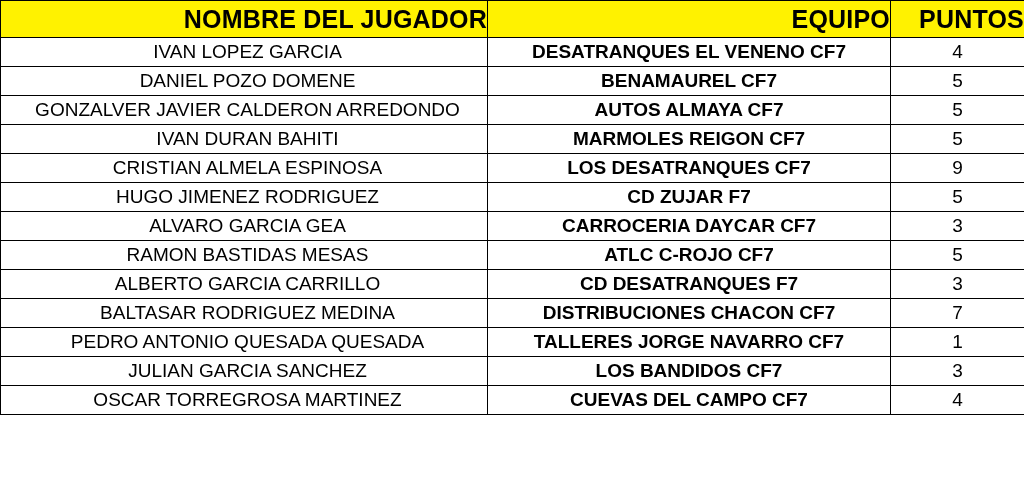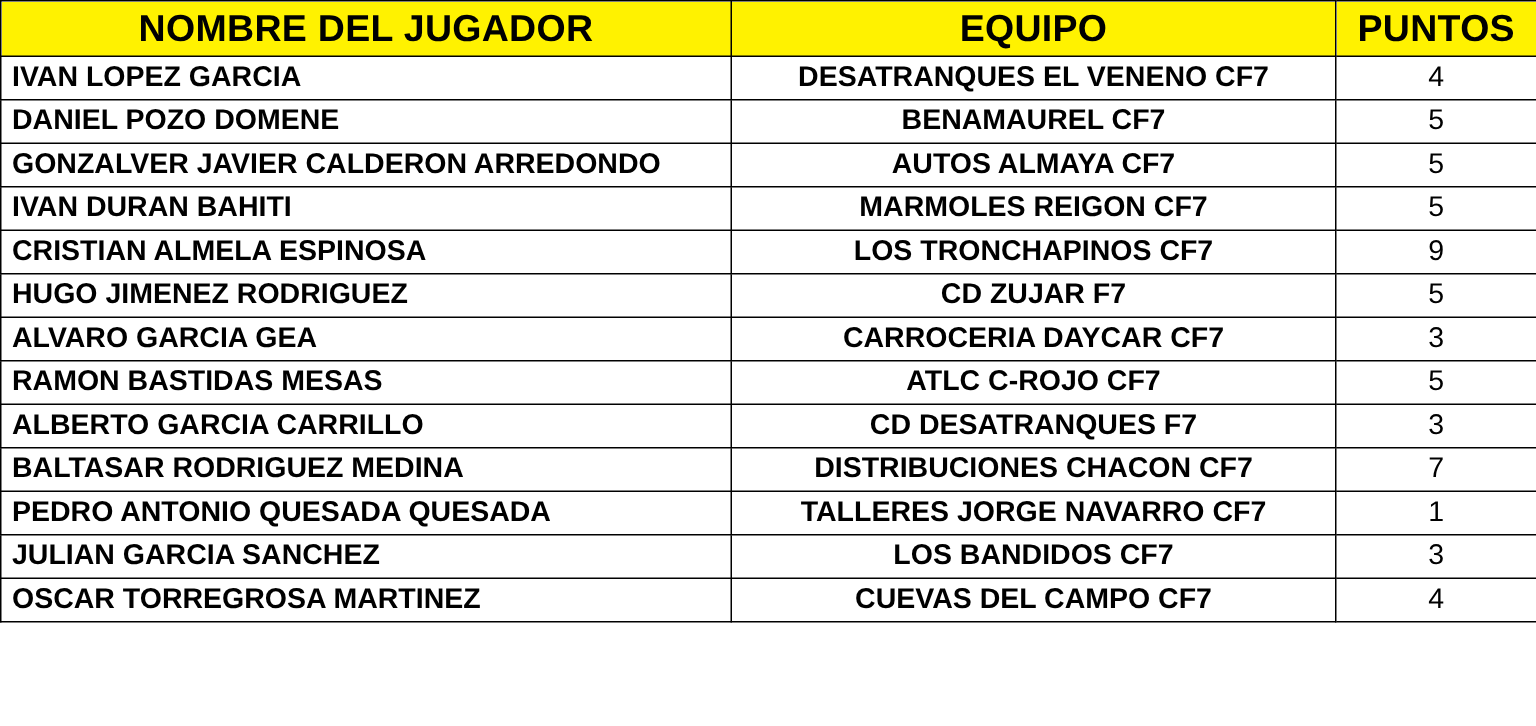--- a/index.html
+++ b/index.html
@@ -24,39 +24,39 @@
 
   thead th {
     background: #fff200;
     color: #000000;
     font-size: 25px;
     font-weight: bold;
     height: 36px;
     line-height: 36px;
     padding: 0;
     border: 1px solid #000000;
-    text-align: center;
+    text-align: right;
     letter-spacing: 0.2px;
     white-space: nowrap;
     overflow: hidden;
   }
   tbody td {
     border: 1px solid #000000;
     height: 28px;
     line-height: 28px;
     padding: 0;
     font-size: 19px;
     color: #000000;
     white-space: nowrap;
     overflow: hidden;
   }
   tbody td.player {
-    text-align: left;
+    text-align: center;
     padding-left: 7px;
-    font-weight: bold;
+    font-weight: normal;
   }
   tbody td.team {
     text-align: center;
     font-weight: bold;
   }
   tbody td.points {
     text-align: center;
     font-weight: normal;
   }
 </style>
@@ -92,21 +92,21 @@
         <td class="team">AUTOS ALMAYA CF7</td>
         <td class="points">5</td>
       </tr>
       <tr>
         <td class="player">IVAN DURAN BAHITI</td>
         <td class="team">MARMOLES REIGON CF7</td>
         <td class="points">5</td>
       </tr>
       <tr>
         <td class="player">CRISTIAN ALMELA ESPINOSA</td>
-        <td class="team">LOS TRONCHAPINOS CF7</td>
+        <td class="team">LOS DESATRANQUES CF7</td>
         <td class="points">9</td>
       </tr>
       <tr>
         <td class="player">HUGO JIMENEZ RODRIGUEZ</td>
         <td class="team">CD ZUJAR F7</td>
         <td class="points">5</td>
       </tr>
       <tr>
         <td class="player">ALVARO GARCIA GEA</td>
         <td class="team">CARROCERIA DAYCAR CF7</td>

